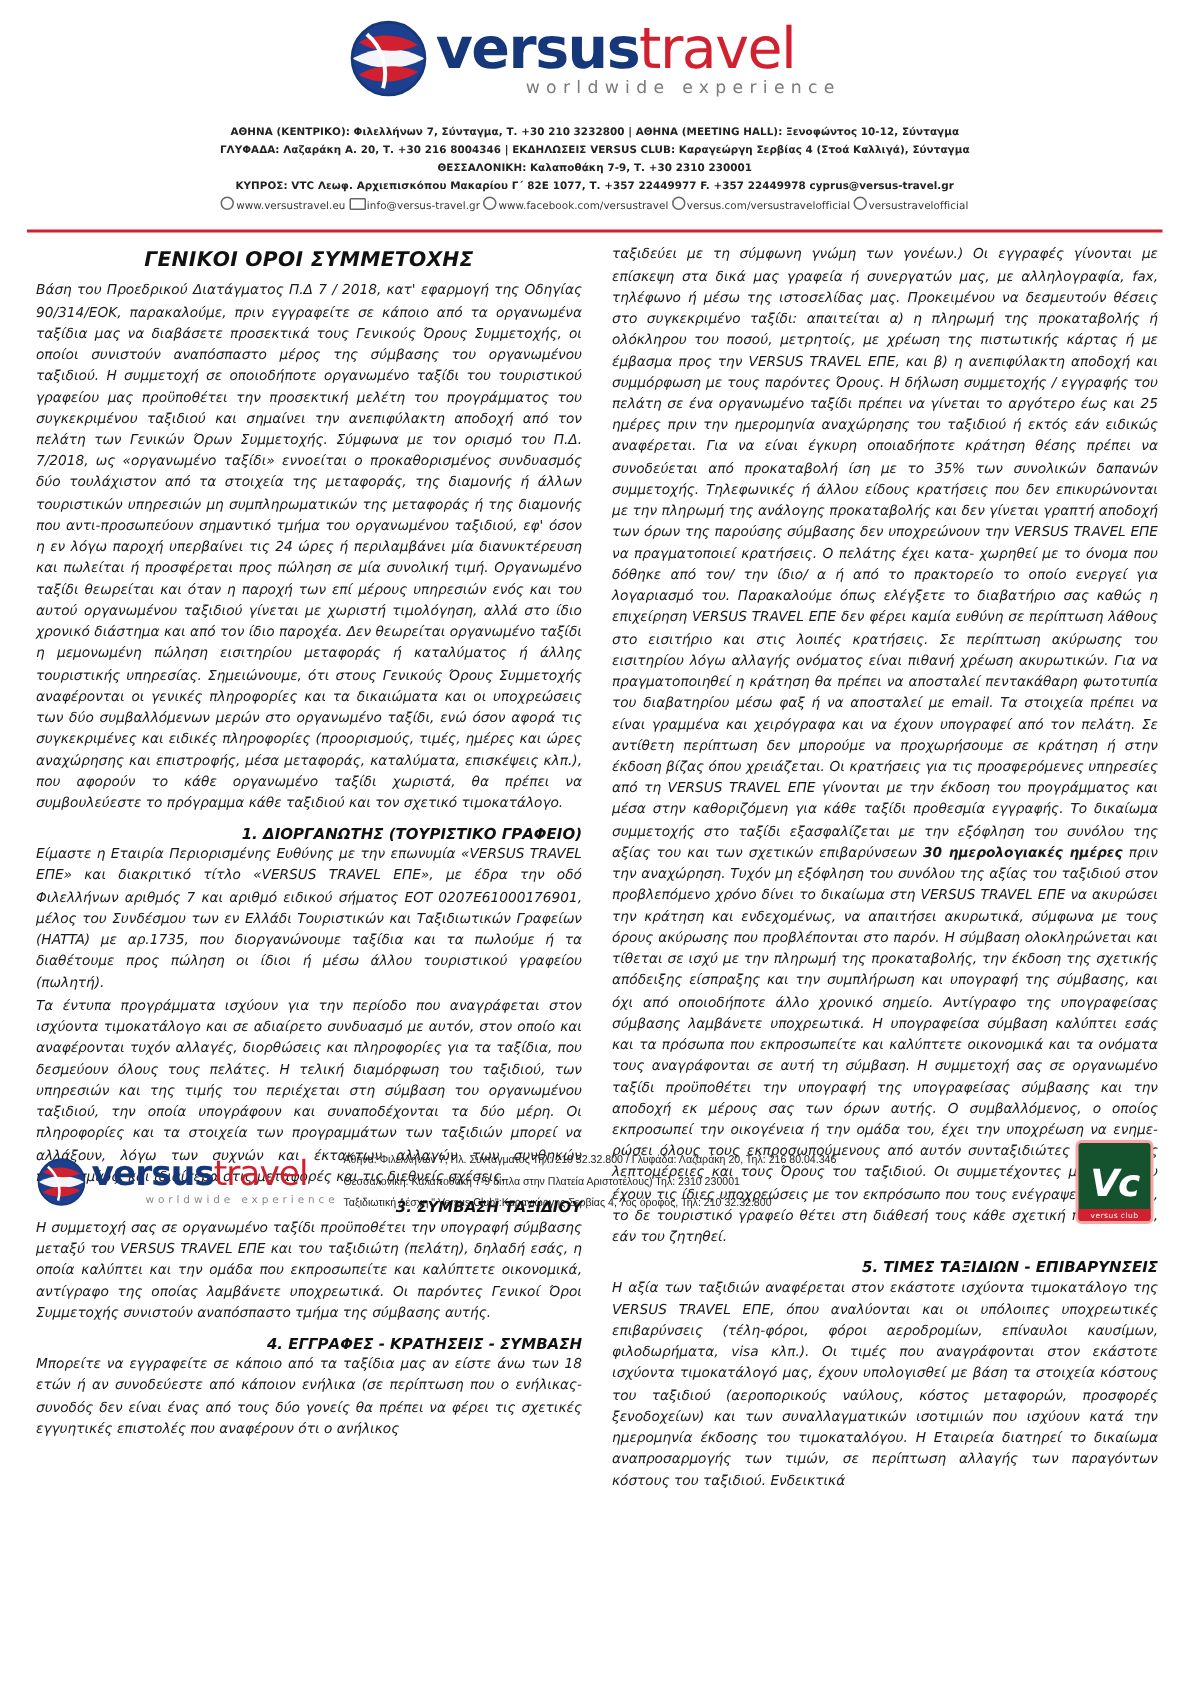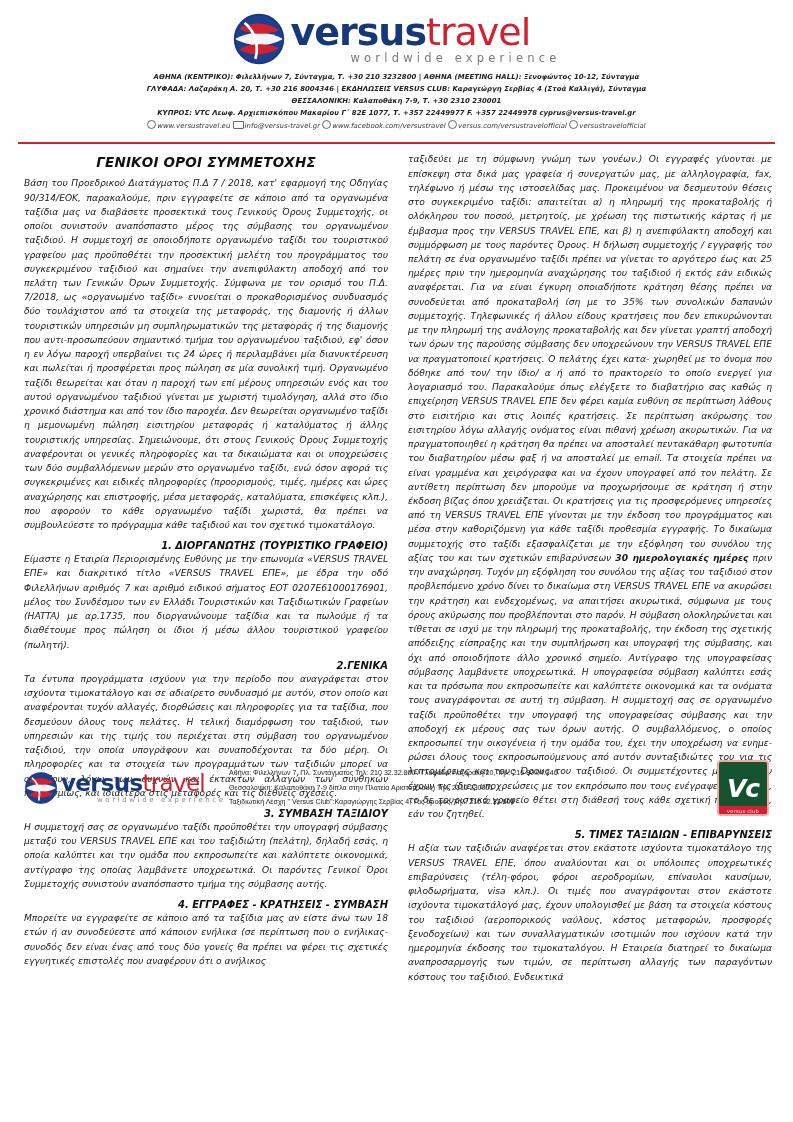--- a/index.html
+++ b/index.html
@@ -56,27 +56,26 @@
   .logo-tag {
     font-size: 11.5px;
     letter-spacing: 4.2px;
     color: #7a7a7a;
     margin-top: 2px;
     margin-left: 60px;
     font-weight: 400;
   }
 
   .contact-lines {
-    margin-top: 4px;
+    margin-top: 15px;
     font-size: 6.9px;
     line-height: 1.72;
     color: #222;
     font-weight: bold;
     letter-spacing: 0.05px;
-    font-style: italic;
   }
   .contact-lines .line { white-space: nowrap; }
   .contact-lines .line.social {
     font-weight: normal;
     font-size: 6.9px;
     color: #333;
   }
   .soc-ico {
     display: inline-block;
     width: 7px;
@@ -272,21 +271,20 @@
   <div class="columns">
 
     <div class="col left">
       <div class="doc-title">ΓΕΝΙΚΟΙ ΟΡΟΙ ΣΥΜΜΕΤΟΧΗΣ</div>
 
       <p class="para">Βάση του Προεδρικού Διατάγματος Π.Δ 7 / 2018, κατ' εφαρμογή της Οδηγίας 90/314/ΕΟΚ, παρακαλούμε, πριν εγγραφείτε σε κάποιο από τα οργανωμένα ταξίδια μας να διαβάσετε προσεκτικά τους Γενικούς Όρους Συμμετοχής, οι οποίοι συνιστούν αναπόσπαστο μέρος της σύμβασης του οργανωμένου ταξιδιού. Η συμμετοχή σε οποιοδήποτε οργανωμένο ταξίδι του τουριστικού γραφείου μας προϋποθέτει την προσεκτική μελέτη του προγράμματος του συγκεκριμένου ταξιδιού και σημαίνει την ανεπιφύλακτη αποδοχή από τον πελάτη των Γενικών Όρων Συμμετοχής. Σύμφωνα με τον ορισμό του Π.Δ. 7/2018, ως «οργανωμένο ταξίδι» εννοείται ο προκαθορισμένος συνδυασμός δύο τουλάχιστον από τα στοιχεία της μεταφοράς, της διαμονής ή άλλων τουριστικών υπηρεσιών μη συμπληρωματικών της μεταφοράς ή της διαμονής που αντι-προσωπεύουν σημαντικό τμήμα του οργανωμένου ταξιδιού, εφ' όσον η εν λόγω παροχή υπερβαίνει τις 24 ώρες ή περιλαμβάνει μία διανυκτέρευση και πωλείται ή προσφέρεται προς πώληση σε μία συνολική τιμή. Οργανωμένο ταξίδι θεωρείται και όταν η παροχή των επί μέρους υπηρεσιών ενός και του αυτού οργανωμένου ταξιδιού γίνεται με χωριστή τιμολόγηση, αλλά στο ίδιο χρονικό διάστημα και από τον ίδιο παροχέα. Δεν θεωρείται οργανωμένο ταξίδι η μεμονωμένη πώληση εισιτηρίου μεταφοράς ή καταλύματος ή άλλης τουριστικής υπηρεσίας. Σημειώνουμε, ότι στους Γενικούς Όρους Συμμετοχής αναφέρονται οι γενικές πληροφορίες και τα δικαιώματα και οι υποχρεώσεις των δύο συμβαλλόμενων μερών στο οργανωμένο ταξίδι, ενώ όσον αφορά τις συγκεκριμένες και ειδικές πληροφορίες (προορισμούς, τιμές, ημέρες και ώρες αναχώρησης και επιστροφής, μέσα μεταφοράς, καταλύματα, επισκέψεις κλπ.), που αφορούν το κάθε οργανωμένο ταξίδι χωριστά, θα πρέπει να συμβουλεύεστε το πρόγραμμα κάθε ταξιδιού και τον σχετικό τιμοκατάλογο.</p>
 
       <h3 class="sec">1. ΔΙΟΡΓΑΝΩΤΗΣ (ΤΟΥΡΙΣΤΙΚΟ ΓΡΑΦΕΙΟ)</h3>
       <p class="para">Είμαστε η Εταιρία Περιορισμένης Ευθύνης με την επωνυμία «VERSUS TRAVEL ΕΠΕ» και διακριτικό τίτλο «VERSUS TRAVEL ΕΠΕ», με έδρα την οδό Φιλελλήνων αριθμός 7 και αριθμό ειδικού σήματος ΕΟΤ 0207Ε61000176901, μέλος του Συνδέσμου των εν Ελλάδι Τουριστικών και Ταξιδιωτικών Γραφείων (HATTA) με αρ.1735, που διοργανώνουμε ταξίδια και τα πωλούμε ή τα διαθέτουμε προς πώληση οι ίδιοι ή μέσω άλλου τουριστικού γραφείου (πωλητή).</p>
 
-      <h3 class="sec">2.ΓΕΝΙΚΑ</h3>
       <p class="para">Τα έντυπα προγράμματα ισχύουν για την περίοδο που αναγράφεται στον ισχύοντα τιμοκατάλογο και σε αδιαίρετο συνδυασμό με αυτόν, στον οποίο και αναφέρονται τυχόν αλλαγές, διορθώσεις και πληροφορίες για τα ταξίδια, που δεσμεύουν όλους τους πελάτες. Η τελική διαμόρφωση του ταξιδιού, των υπηρεσιών και της τιμής του περιέχεται στη σύμβαση του οργανωμένου ταξιδιού, την οποία υπογράφουν και συναποδέχονται τα δύο μέρη. Οι πληροφορίες και τα στοιχεία των προγραμμάτων των ταξιδιών μπορεί να αλλάξουν, λόγω των συχνών και έκτακτων αλλαγών των συνθηκών παγκοσμίως, και ιδιαίτερα στις μεταφορές και τις διεθνείς σχέσεις.</p>
 
       <h3 class="sec">3.   ΣΥΜΒΑΣΗ ΤΑΞΙΔΙΟΥ</h3>
       <p class="para">Η συμμετοχή σας σε οργανωμένο ταξίδι προϋποθέτει την υπογραφή σύμβασης μεταξύ του VERSUS TRAVEL ΕΠΕ και του ταξιδιώτη (πελάτη), δηλαδή εσάς, η οποία καλύπτει και την ομάδα που εκπροσωπείτε και καλύπτετε οικονομικά, αντίγραφο της οποίας λαμβάνετε υποχρεωτικά. Οι παρόντες Γενικοί Όροι Συμμετοχής συνιστούν αναπόσπαστο τμήμα της σύμβασης αυτής.</p>
 
       <h3 class="sec">4.   ΕΓΓΡΑΦΕΣ - ΚΡΑΤΗΣΕΙΣ - ΣΥΜΒΑΣΗ</h3>
       <p class="para">Μπορείτε να εγγραφείτε σε κάποιο από τα ταξίδια μας αν είστε άνω των 18 ετών ή αν συνοδεύεστε από κάποιον ενήλικα (σε περίπτωση που ο ενήλικας-συνοδός δεν είναι ένας από τους δύο γονείς θα πρέπει να φέρει τις σχετικές εγγυητικές επιστολές που αναφέρουν ότι ο ανήλικος</p>
     </div>
 
     <div class="col right">

